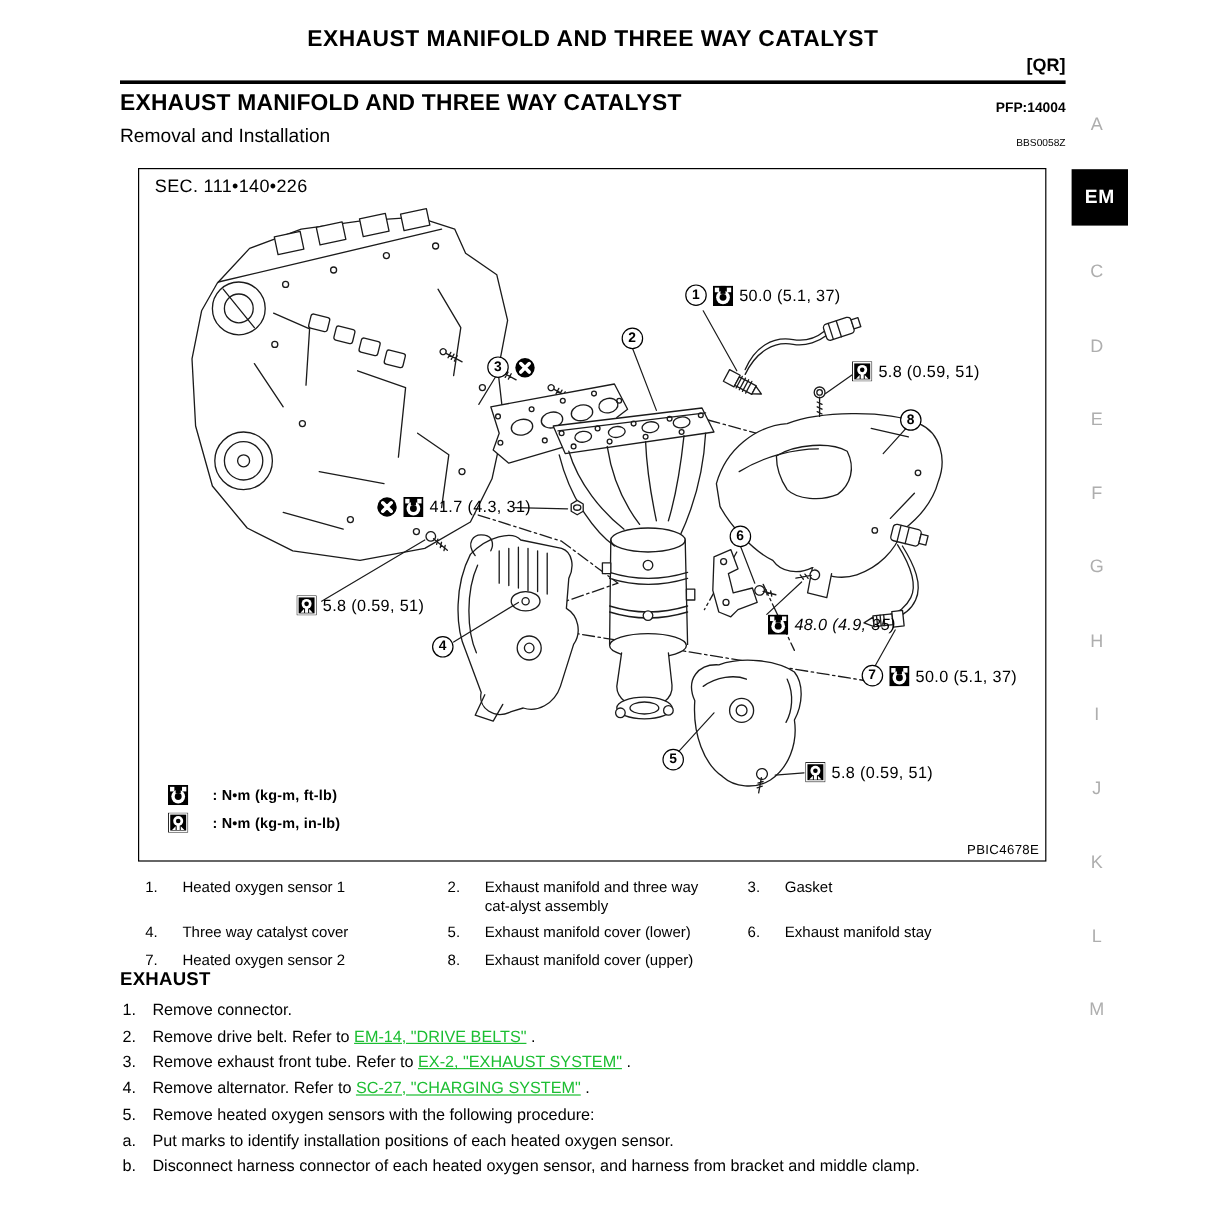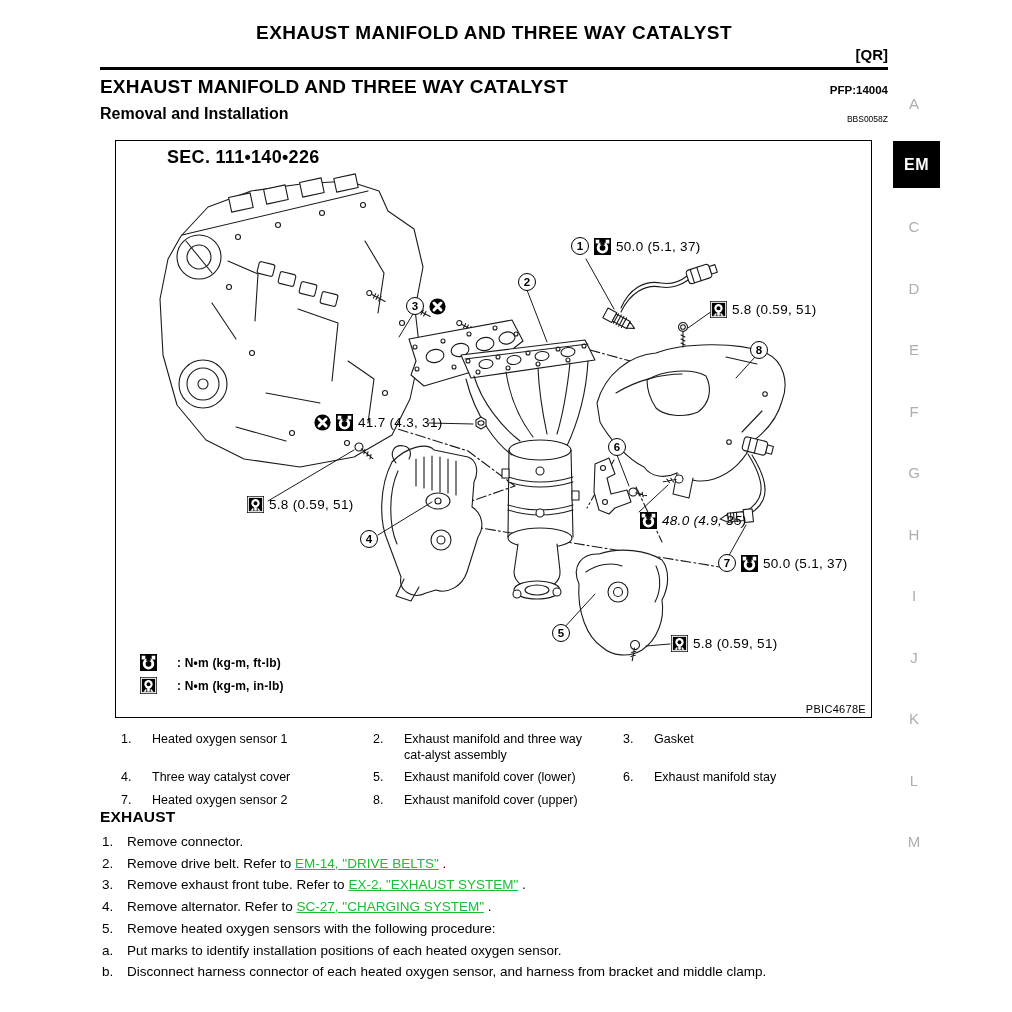--- a/index.html
+++ b/index.html
@@ -3,25 +3,25 @@
 <meta charset="utf-8">
 <style>
   html,body{margin:0;padding:0;width:1012px;height:1012px;background:#fff;overflow:hidden;}
   body{position:relative;font-family:"Liberation Sans",sans-serif;color:#000;-webkit-font-smoothing:antialiased;}
 
   .page-title{position:absolute;left:100px;top:22px;width:788px;text-align:center;font-size:19px;font-weight:bold;letter-spacing:.4px;}
   .model-code{position:absolute;right:124px;top:46px;font-size:15px;font-weight:bold;}
   .head-rule{position:absolute;left:100px;right:124px;top:67px;height:3px;background:#000;}
   .section-title{position:absolute;left:100px;top:76px;font-size:19px;font-weight:bold;letter-spacing:.2px;}
   .pfp{position:absolute;right:124px;top:84px;font-size:11.5px;font-weight:600;}
-  .subsection-title{position:absolute;left:100px;top:105px;font-size:16px;font-weight:bold;}
+  .subsection-title{position:absolute;left:100px;top:105px;font-size:16px;font-weight:normal;}
   .ref-code{position:absolute;right:124px;top:114px;font-size:8.5px;}
 
   .figure{position:absolute;left:115px;top:140px;width:757px;height:578px;border:1.5px solid #000;box-sizing:border-box;background:#fff;}
-  .sec-label{position:absolute;left:13px;top:6px;font-size:18px;font-weight:bold;letter-spacing:.3px;margin-left:38px;}
+  .sec-label{position:absolute;left:13px;top:6px;font-size:15px;font-weight:normal;letter-spacing:.3px;}
   .image-code{position:absolute;right:5px;bottom:2px;font-size:11px;letter-spacing:.3px;}
   .art{position:absolute;left:0;top:0;}
 
   .co{position:absolute;display:flex;align-items:center;gap:5px;font-size:13.5px;font-weight:500;letter-spacing:.3px;white-space:nowrap;}
   .cnum{width:18px;height:18px;border:1.6px solid #000;border-radius:50%;background:#fff;display:flex;align-items:center;justify-content:center;font-size:11.5px;font-weight:600;box-sizing:border-box;flex:none;}
   .tq{width:17px;height:17px;flex:none;display:block;}
 
   .legend{position:absolute;left:24px;top:513px;display:flex;flex-direction:column;gap:6px;}
   .legend-row{display:flex;align-items:center;gap:20px;font-size:12px;font-weight:600;letter-spacing:.2px;}
 

